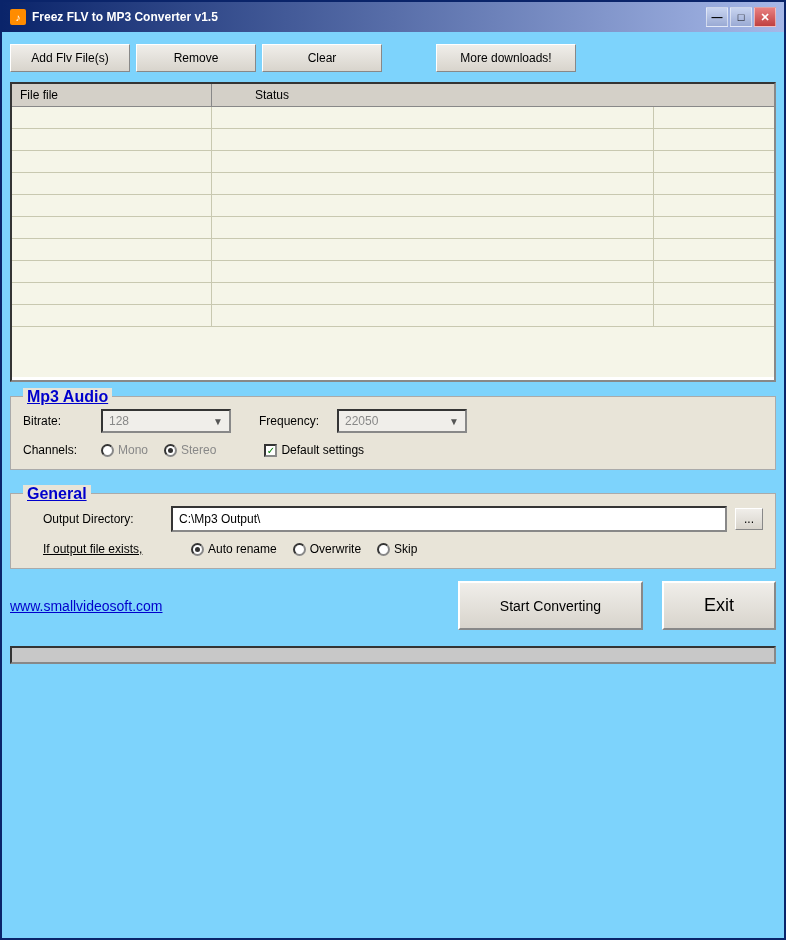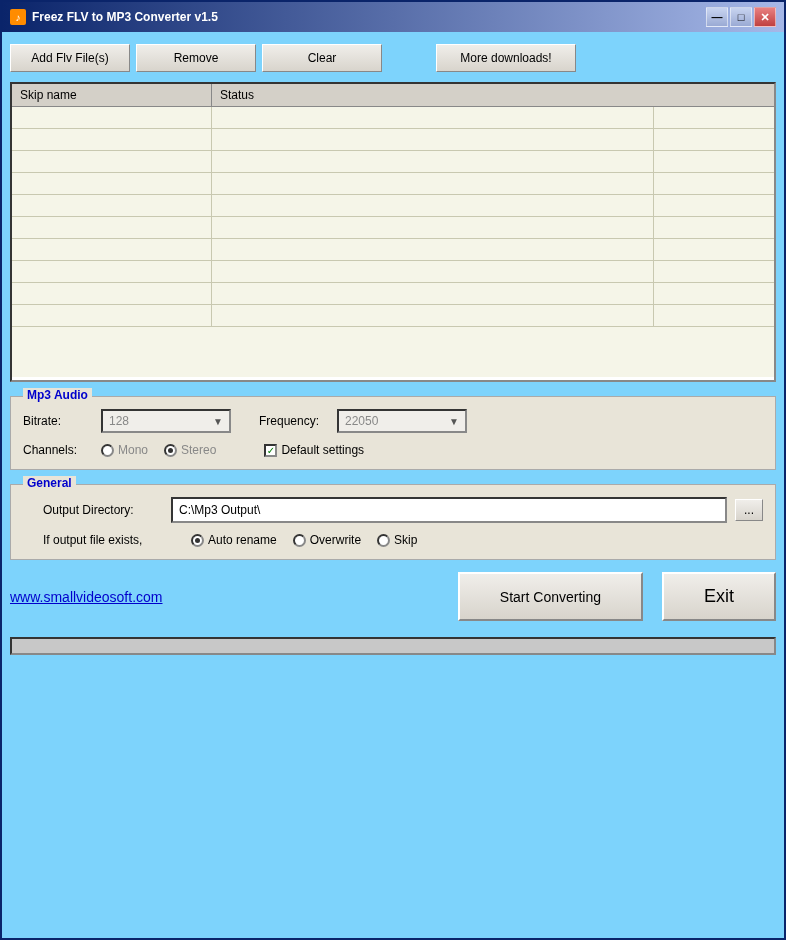--- a/index.html
+++ b/index.html
@@ -103,21 +103,21 @@
       background: #d4d0c8;
       border-bottom: 1px solid #888;
     }
     .col-header {
       padding: 4px 8px;
       border-right: 1px solid #888;
       font-size: 12px;
     }
     .col-filename { width: 200px; }
     .col-path { flex: 1; }
-    .col-status { width: 120px; border-right: none; }
+    .col-status { width: 120px; border-right: none; text-align: center; }
     .file-list-rows {
       background: #f5f5e8;
       height: calc(100% - 26px);
       overflow-y: auto;
     }
     .file-row {
       display: flex;
       height: 22px;
       border-bottom: 1px solid #c8c8b0;
     }
@@ -136,21 +136,22 @@
       margin-top: 8px;
     }
     .section-legend {
       position: absolute;
       top: -9px;
       left: 12px;
       background: #e8e4d8;
       padding: 0 4px;
       color: #0000cc;
       font-weight: bold;
-      font-size: 12px;
+      font-size: 16px;
+      text-decoration: underline;
     }
     .form-row {
       display: flex;
       align-items: center;
       margin-bottom: 10px;
       gap: 8px;
     }
     .form-row:last-child { margin-bottom: 0; }
     .form-label {
       font-size: 12px;
@@ -283,26 +284,27 @@
     }
     .progress-bar-fill {
       height: 100%;
       background: #4488ff;
       width: 0%;
     }
     .disabled-text {
       color: #888;
     }
     .general-section {
-      margin-top: 8px;
+      margin-top: 17px;
       padding-left: 32px;
     }
     .if-exists-label {
       font-size: 12px;
       min-width: 140px;
+      text-decoration: underline;
     }
   </style>
 </head>
 <body>
 
 <div class="window">
 
   <div class="title-bar">
     <div class="title-bar-left">
       <div class="title-icon">
@@ -321,21 +323,21 @@
 
     <div class="toolbar">
       <button class="toolbar-btn">Add Flv File(s)</button>
       <button class="toolbar-btn">Remove</button>
       <button class="toolbar-btn">Clear</button>
       <button class="toolbar-btn" style="min-width:140px;margin-left:48px;">More downloads!</button>
     </div>
 
     <div class="file-list-container">
       <div class="file-list-header">
-        <div class="col-header col-filename">Skip name</div>
+        <div class="col-header col-filename">File file</div>
         <div class="col-header col-status">Status</div>
       </div>
       <div class="file-list-rows">
 
         <div class="file-row">
           <div class="file-cell name"></div>
           <div class="file-cell path"></div>
           <div class="file-cell status"></div>
         </div>
         <div class="file-row">

